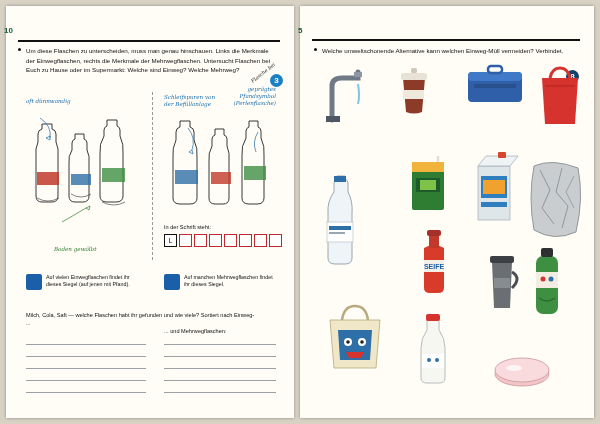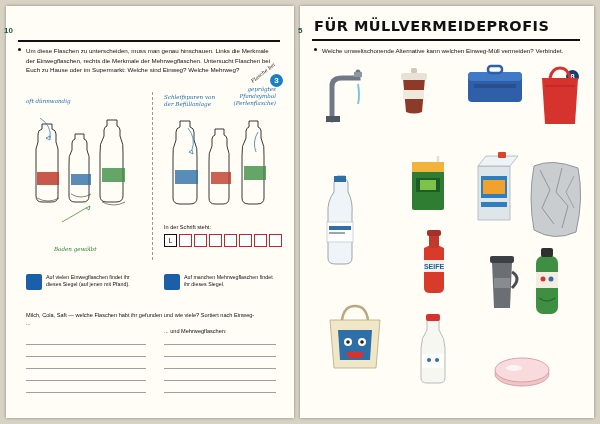--- a/index.html
+++ b/index.html
@@ -230,21 +230,20 @@
       </div>
 
     </div>
   </div>
 
   <div class="page right">
     <div class="page-inner">
 
       <div class="pagenum r">5</div>
 
-      <h1 class="title title-right">FÜR MÜLLVERMEIDEPROFIS</h1>
       <div class="rule rule-right"></div>
 
       <div class="task task-right">
         <span class="bullet"></span>
         <span>Welche umweltschonende Alternative kann welchen Einweg-Müll vermeiden? Verbindet.</span>
       </div>
 
       <div class="circnum dark" style="left:266px;top:64px;">8</div>
 
       <div class="obj" style="left:24px;top:64px;">

